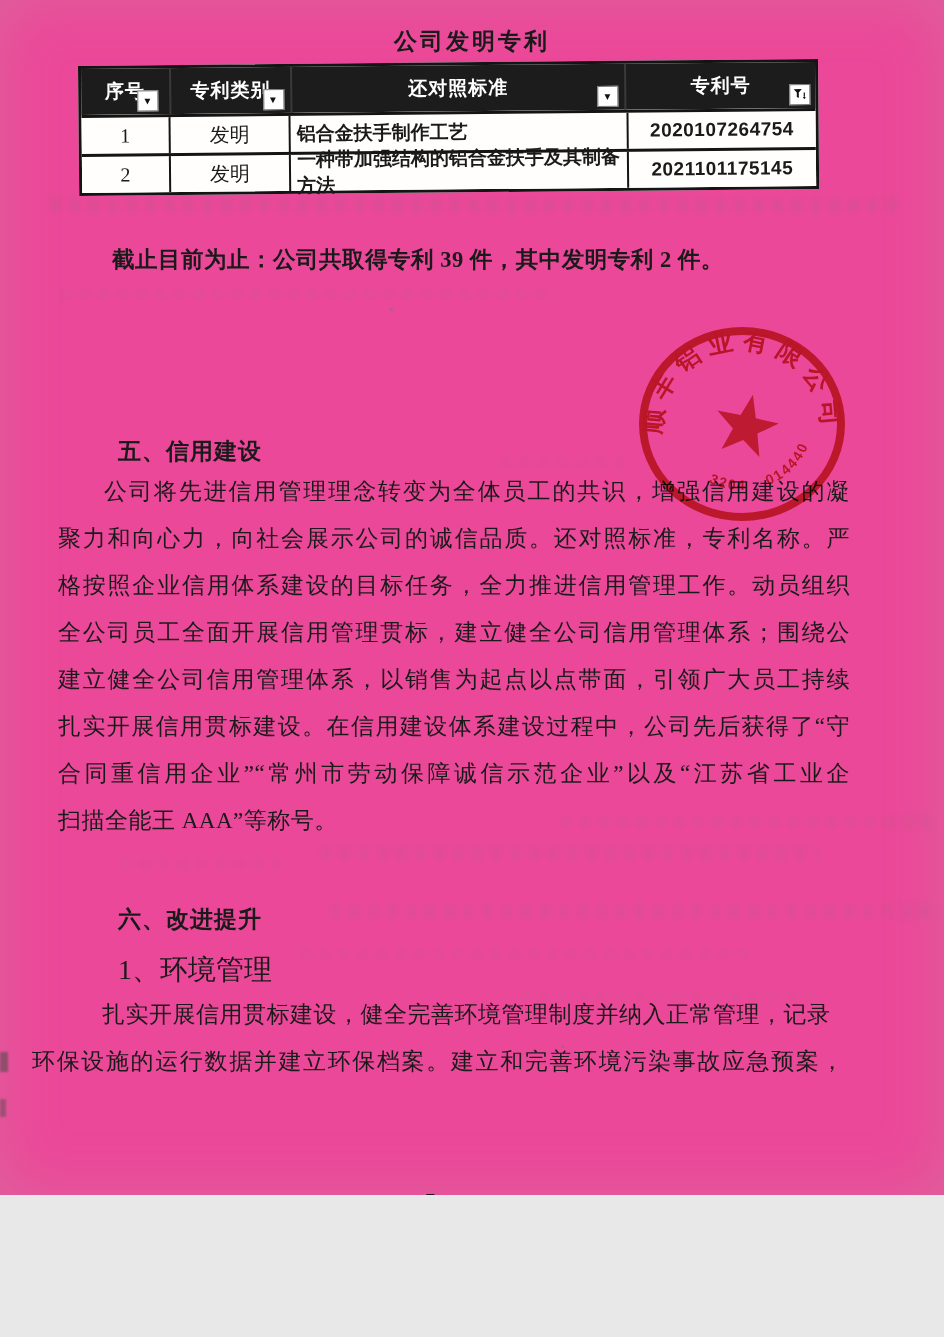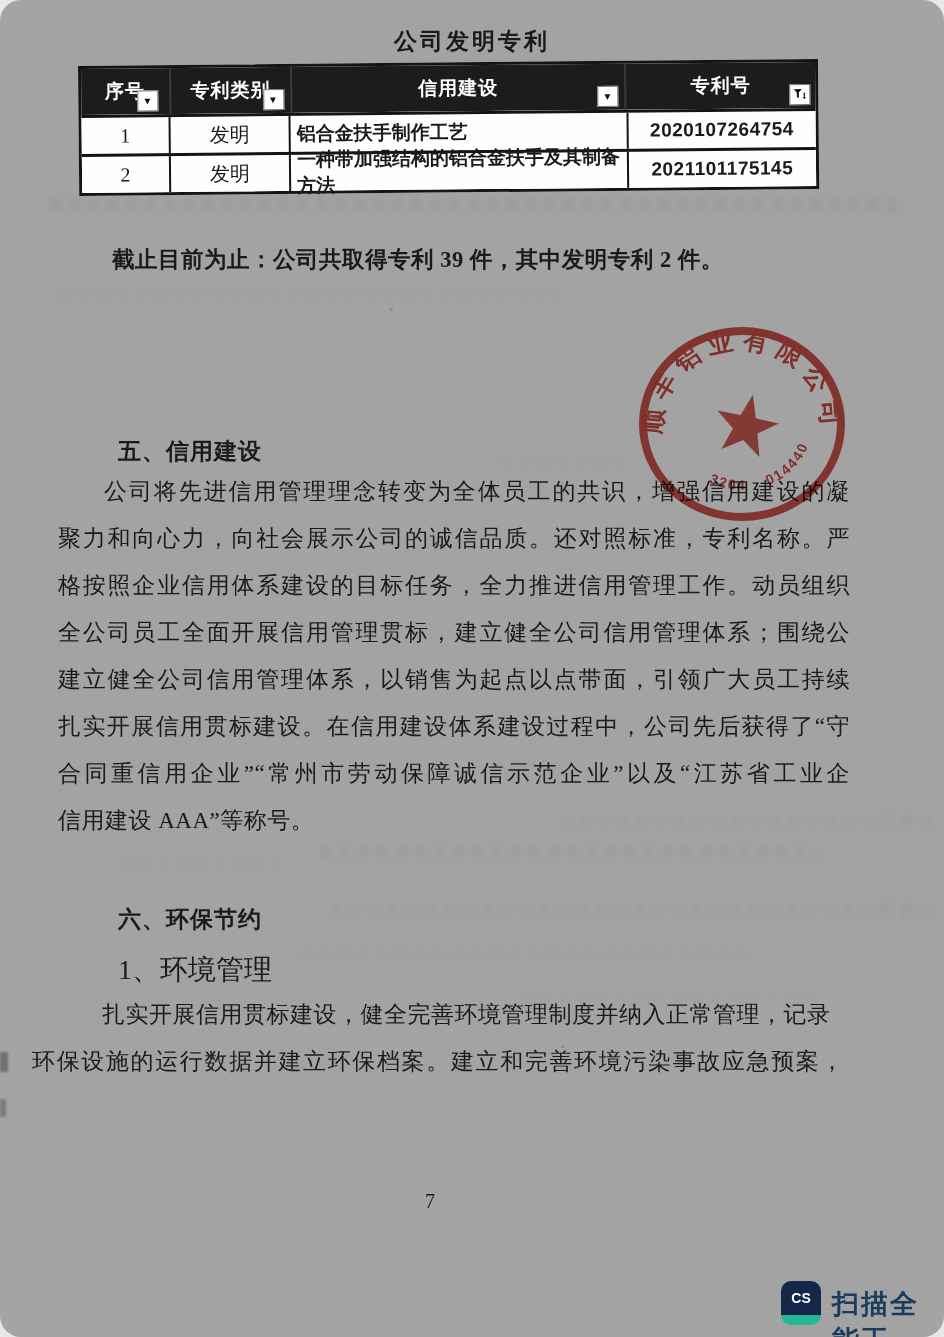--- a/index.html
+++ b/index.html
@@ -1,24 +1,23 @@
 <!DOCTYPE html>
 <html><head>
 <meta charset="utf-8">
 <style>
   html,body { margin:0; padding:0; }
   body { background:#e8e8e8; }
   .page {
-    position:relative; width:944px; height:1337px; margin:0 auto;
-    background:#a3a3a3;
+    position:relative; width:944px; height:1195px; margin:0 auto;
+    background:#ec4899;
     overflow:hidden;
     font-family:"Liberation Serif","DejaVu Serif",serif;
     color:#1a1a1a;
     box-shadow: inset 0 0 60px rgba(180,175,168,.25);
-    border-radius: 21px;
   }
   
   .doc-title {
     position:absolute; left:0; top:26px; width:944px;
     text-align:center; font-size:23px; font-weight:700; letter-spacing:3px;
   }
   
   .patent-table {
     position:absolute; left:78px; top:66px; width:734px;
     transform:rotate(-0.55deg); transform-origin:left top;
@@ -121,21 +120,21 @@
     <div class="t-head">
       <div class="th c0">
         <span>序号</span>
         <span class="fbtn pos-a">▼</span>
       </div>
       <div class="th c1">
         <span>专利类别</span>
         <span class="fbtn pos-b">▼</span>
       </div>
       <div class="th c2">
-        <span>信用建设</span>
+        <span>还对照标准</span>
         <span class="fbtn pos-c">▼</span>
       </div>
       <div class="th c3">
         <span>专利号</span>
         <span class="fbtn pos-d">
           <svg width="13" height="13" viewBox="0 0 13 13">
               <path d="M0.5,1 h8 l-3,3.4 v5.6 l-2,-1.2 v-4.4 z" fill="#111"></path>
               <path d="M9.5,9 h3 l-1.5,2.2 z" fill="#111"></path>
               <rect x="10.4" y="4.5" width="1.2" height="4.2" fill="#111"></rect>
             </svg>
@@ -160,24 +159,24 @@
 
   <div class="sec-heading h-credit">五、信用建设</div>
   <div class="para p-credit">
     <div class="pline indent1">公司将先进信用管理理念转变为全体员工的共识，增强信用建设的凝</div>
     <div class="pline">聚力和向心力，向社会展示公司的诚信品质。还对照标准，专利名称。严</div>
     <div class="pline">格按照企业信用体系建设的目标任务，全力推进信用管理工作。动员组织</div>
     <div class="pline">全公司员工全面开展信用管理贯标，建立健全公司信用管理体系；围绕公</div>
     <div class="pline">建立健全公司信用管理体系，以销售为起点以点带面，引领广大员工持续</div>
     <div class="pline">扎实开展信用贯标建设。在信用建设体系建设过程中，公司先后获得了“守</div>
     <div class="pline">合同重信用企业”“常州市劳动保障诚信示范企业”以及“江苏省工业企</div>
-    <div class="pline no-just">信用建设 AAA”等称号。</div>
-  </div>
-
-  <div class="sec-heading h-env">六、环保节约</div>
+    <div class="pline no-just">扫描全能王 AAA”等称号。</div>
+  </div>
+
+  <div class="sec-heading h-env">六、改进提升</div>
   <div class="sub-env">1、环境管理</div>
   <div class="para p-env">
     <div class="pline indent2 no-just">扎实开展信用贯标建设，健全完善环境管理制度并纳入正常管理，记录</div>
     <div class="pline">环保设施的运行数据并建立环保档案。建立和完善环境污染事故应急预案，</div>
   </div>
 
   <div class="page-number">7</div>
 
   <svg class="seal" viewBox="0 0 250 215">
     <defs>

